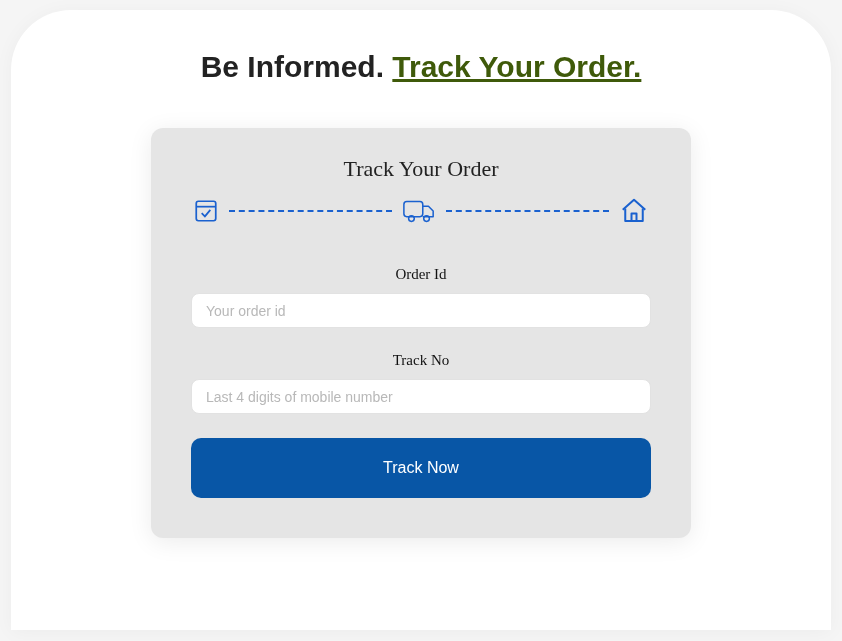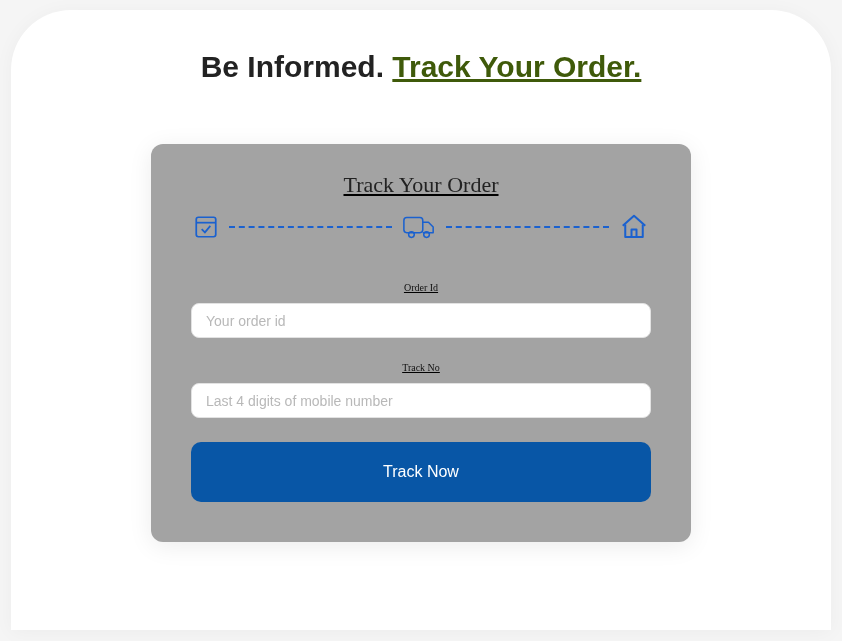--- a/index.html
+++ b/index.html
@@ -24,34 +24,33 @@
       padding: 40px 20px 60px;
       min-height: 620px;
       box-shadow: 0 2px 20px rgba(0,0,0,0.04);
     }
     .page-heading {
       text-align: center;
       font-size: 30px;
       font-weight: 700;
       color: #222;
       font-family: 'Segoe UI', sans-serif;
-      margin-bottom: 60px;
+      margin-bottom: 44px;
     }
     .page-heading .accent {
       color: #3f5a0a;
       text-decoration: underline;
     }
     .card {
       width: 540px;
       margin: 0 auto;
-      background: #a3a3a3;
+      background: #e5e5e5;
       border-radius: 12px;
       box-shadow: 0 4px 24px rgba(0,0,0,0.08);
       padding: 28px 40px 40px;
-      text-decoration: underline;
     }
     .card-title {
       text-align: center;
       font-family: Georgia, 'Times New Roman', serif;
       font-size: 22px;
       color: #222;
       font-weight: 500;
       margin-bottom: 14px;
     }
     .progress-row {
@@ -69,21 +68,21 @@
     }
     .progress-line {
       flex: 1;
       border-top: 2px dashed #1a61cf;
       margin: 0 10px;
       height: 0;
     }
     .field-label {
       text-align: center;
       font-family: Georgia, 'Times New Roman', serif;
-      font-size: 10px;
+      font-size: 15px;
       color: #111;
       margin-bottom: 10px;
       font-weight: 500;
     }
     .text-input {
       width: 100%;
       height: 35px;
       border: 1px solid #e2e2e2;
       border-radius: 8px;
       padding: 16px 14px;

